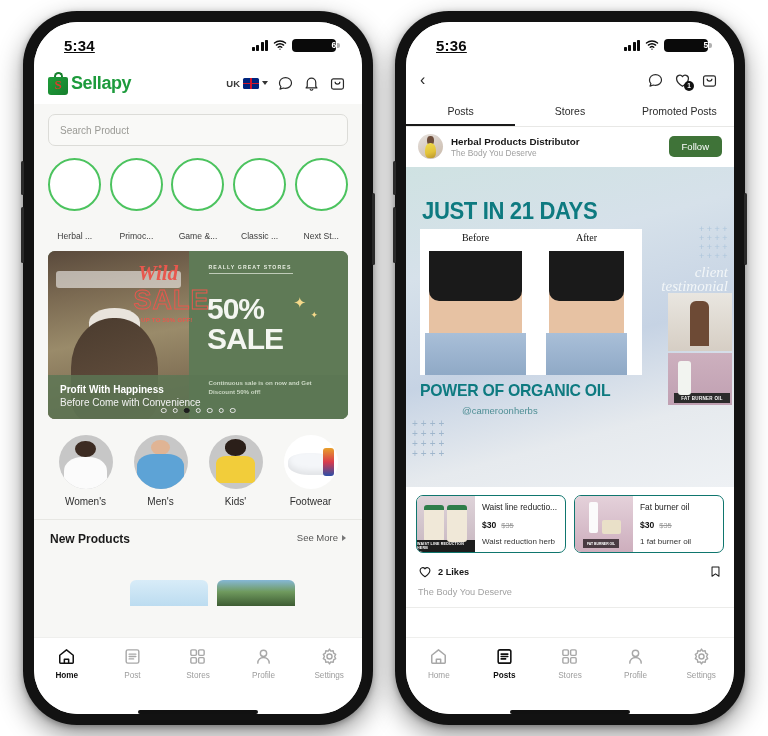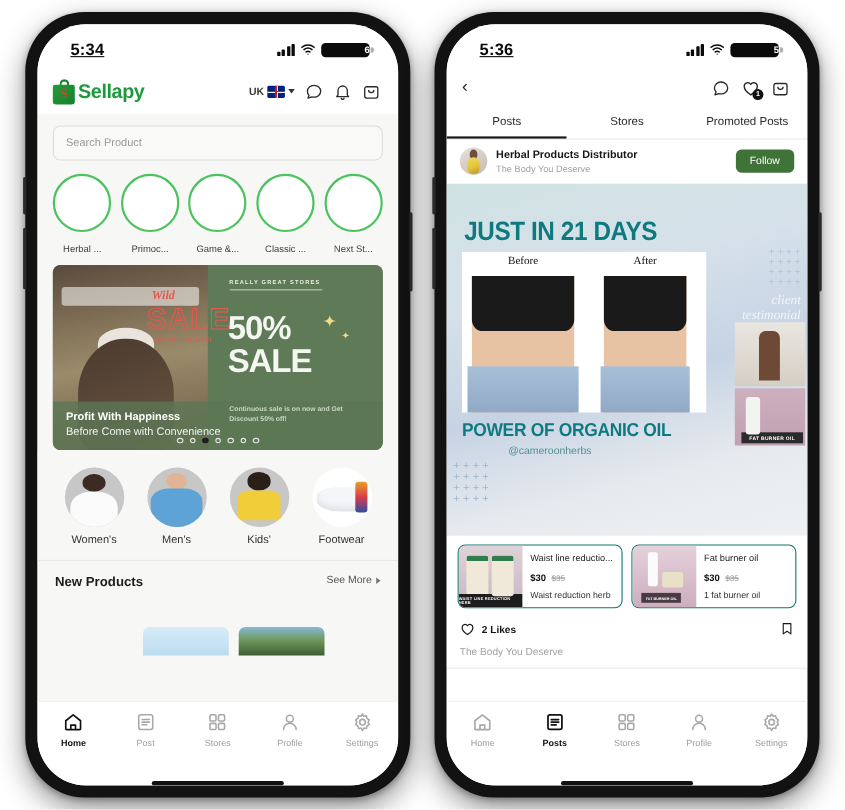--- a/index.html
+++ b/index.html
@@ -85,21 +85,21 @@
 
   
   .body-scroll { flex: 1 1 auto; overflow: hidden; background: #f7f7f5; position: relative; }
 
   .search-wrap { padding: 10px 14px 8px; }
   .search-box { height: 32px; border: 1px solid #dcdcd8; border-radius: 7px; background: #f9f9f7;
     display:flex; align-items:center; padding: 0 11px; }
   .search-ph { font-size: 10px; color: #9a9a95; }
 
   .stories { display:flex; gap: 8px; padding: 4px 14px 8px; }
-  .story { width: 57px; display:flex; flex-direction:column; align-items:center; gap:10px; }
+  .story { width: 57px; display:flex; flex-direction:column; align-items:center; gap:20px; }
   .story-ring { width: 53px; height: 53px; border-radius: 50%; border: 2.4px solid #4cc35f;
     padding: 2px; background: #fff; }
   .story-img { width:100%; height:100%; border-radius:50%; overflow:hidden; position:relative; }
   .story-label { font-size: 8.6px; color: #3d3d3d; white-space: nowrap; overflow:hidden; text-overflow: ellipsis; max-width: 57px; text-align:center; }
 
   
   .art1 { background: linear-gradient(150deg,#e8e3de 0%,#d8cec6 45%,#c9b9a8 100%); }
   .art1::after{content:"";position:absolute;left:26%;top:34%;width:46%;height:62%;border-radius:46% 46% 34% 34%;background:linear-gradient(160deg,#f0dd4e,#e2c23a 60%,#b8932a);}
   .art1::before{content:"";position:absolute;left:36%;top:8%;width:26%;height:34%;border-radius:50%;background:#6d4d3b;}
   .art2 { background: linear-gradient(to bottom,#b9d4e4 0%,#cfe0e8 38%,#8fa05c 54%,#4f6b36 100%); }
@@ -122,21 +122,21 @@
     background:#8a6a52; }
   .ban-hair { position:absolute; left:29%; top:34%; width:36%; height:17%; border-radius:50% 50% 0 0; background:#e9e4dc; }
   .ban-glass { position:absolute; left:30%; top:48%; width:33%; height:8%; border:2px solid #d2342a; border-radius:3px; }
   .ban-right { position:absolute; right:0; top:0; width:53%; height:100%; background:#5f7a56; }
   .ban-rgs { position:absolute; left:53.5%; top:13px; font-size: 5.2px; font-weight:700; letter-spacing:1.1px; color:#e8eee2; }
   .ban-rgs::after{content:"";position:absolute;left:0;top:9px;width:84px;height:1px;background:rgba(232,238,226,.7);}
   .ban-spark { position:absolute; right: 14%; top: 26%; color:#f5d98a; font-size: 15px; line-height:1; }
   .ban-spark2 { position:absolute; right: 10%; top: 36%; color:#f5d98a; font-size: 9px; line-height:1; }
   .ban-50 { position:absolute; left:53%; top:44px; font-size: 30px; font-weight: 800; color:#f4f6f1; letter-spacing:-1px; line-height:.95; }
   .ban-sale { position:absolute; left:53%; top:74px; font-size: 30px; font-weight: 800; color:#f4f6f1; letter-spacing:-1px; line-height:.95; }
-  .ban-wild { position:absolute; left: 30%; top: 22px; font-size: 11px; color:#e8584e; font-family:"Liberation Serif", serif; font-style: italic; font-weight:700; }
+  .ban-wild { position:absolute; left: 30%; top: 10px; font-size: 21px; color:#e8584e; font-family:"Liberation Serif", serif; font-style: italic; font-weight:700; }
   .ban-bigsale { position:absolute; left: 28.5%; top: 34px; font-size: 27px; color:#e8584e; font-weight:800; letter-spacing:1px;
     -webkit-text-stroke: 1px #e8584e; color: transparent; }
   .ban-upto { position:absolute; left: 31%; top: 66px; font-size: 6px; font-weight:800; color:#e8584e; letter-spacing:.3px; }
   .ban-foot { position:absolute; left:0; bottom:0; width:100%; height:44px; background: rgba(92,118,84,.82); }
   .ban-t1 { position:absolute; left:12px; bottom:24px; font-size:10px; font-weight:700; color:#fff; }
   .ban-t2 { position:absolute; left:12px; bottom:11px; font-size:10px; color:#f2f2f2; }
   .ban-sub { position:absolute; left:53.5%; bottom:22px; font-size:6.2px; color:#cbd8c4; line-height:1.55; width:130px; font-weight:700; }
   .dots { position:absolute; left:50%; transform:translateX(-50%); bottom:6px; display:flex; gap:6px; }
   .dot { width:5.5px; height:5.5px; border-radius:50%; border:1px solid #e6e6e6; }
   .dot.on { background:#1e1e1e; border-color:#1e1e1e; }
@@ -211,21 +211,21 @@
   .torso { position:absolute; left:8%; top:22px; width:84%; height: calc(100% - 22px); background: #e7c2a3; }
   .bra { position:absolute; left:0; top:0; width:100%; height:40%; background:#1a1a1a; border-radius: 0 0 10px 10px; }
   .jeans { position:absolute; left:-4%; bottom:0; width:108%; height:34%; background: linear-gradient(#a9bfd8,#8fa9c6); }
   .torso.slim { left:16%; width:68%; }
   .pi-sub { position:absolute; left: 14px; top: 214px; font-size: 17px; font-weight:800; color:#0e7a80; letter-spacing:-.3px; transform: scaleX(.93); transform-origin: left center; }
   .pi-handle { position:absolute; left: 56px; top: 238px; font-size: 9.5px; color:#4f8f95; }
   .plus-grid { position:absolute; left: 6px; top: 252px; color:#9fb6cc; font-size: 10px; line-height: 10px; letter-spacing: 3px; }
   .side-panel { position:absolute; right: 0; top: 58px; width: 72px; bottom: 86px; }
   .sp-plus { position:absolute; right: 4px; top: 0; color:#aec6dc; font-size:9px; line-height:9px; letter-spacing:2.5px; }
   .sp-script { position:absolute; right: 6px; top: 40px; font-family:"Liberation Serif", serif; font-style:italic;
-    color:#f2f6f8; font-size: 12px; text-align:right; line-height: 14px; }
+    color:#f2f6f8; font-size: 15px; text-align:right; line-height: 14px; }
   .sp-img1 { position:absolute; left: 6px; top: 68px; right: 2px; height: 58px; background: linear-gradient(#e9e6e0,#d6cec4); overflow:hidden; }
   .sp-img1::after{content:"";position:absolute;left:34%;top:14%;width:30%;height:78%;background:#6d4a35;border-radius:6px 6px 0 0;}
   .sp-img2 { position:absolute; left: 6px; top: 128px; right: 2px; bottom: -4px; background: linear-gradient(#cdb0be,#c0a0b2); overflow:hidden; }
   .sp-img2::after{content:"";position:absolute;left:16%;top:16%;width:20%;height:64%;background:#f2f4f0;border-radius:3px;}
   .sp-cap { position:absolute; left: 6px; bottom: 2px; right:2px; height: 10px; background:#2b2b2b; color:#fff;
     font-size: 4.5px; display:flex; align-items:center; justify-content:center; letter-spacing:.3px; font-weight:700; }
 
   
   .prod-row { background:#fff; display:flex; gap: 8px; padding: 8px 10px 6px; }
   .prod { flex:1; border:1px solid #0f766e; border-radius: 7px; display:flex; overflow:hidden; background:#fff; height: 58px; }

